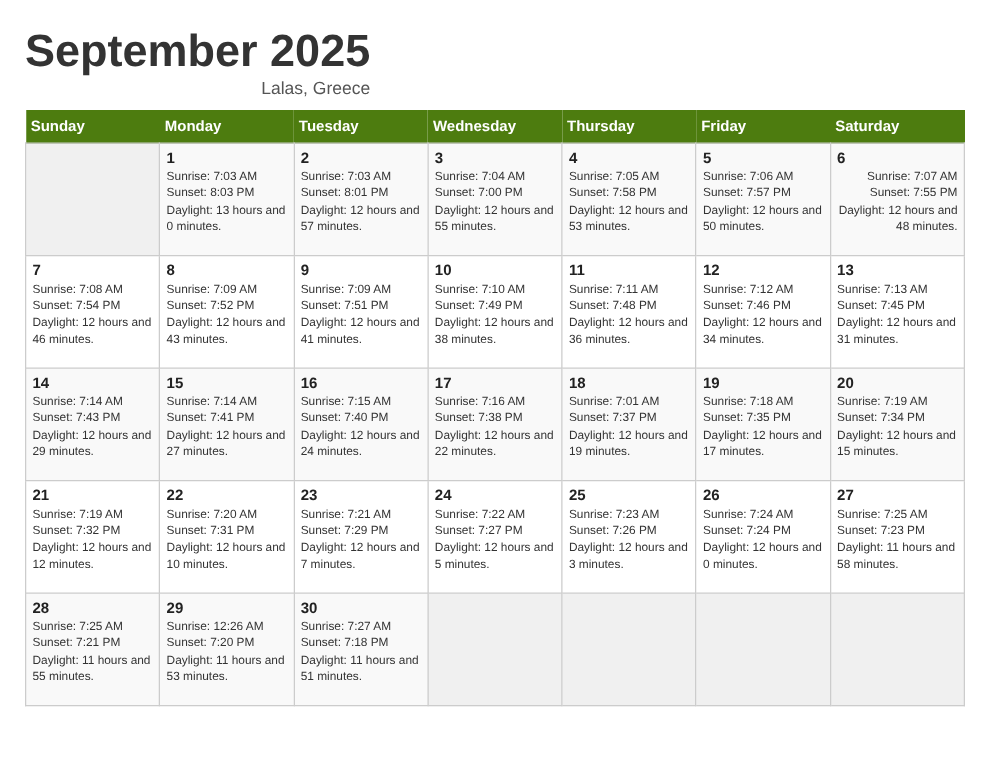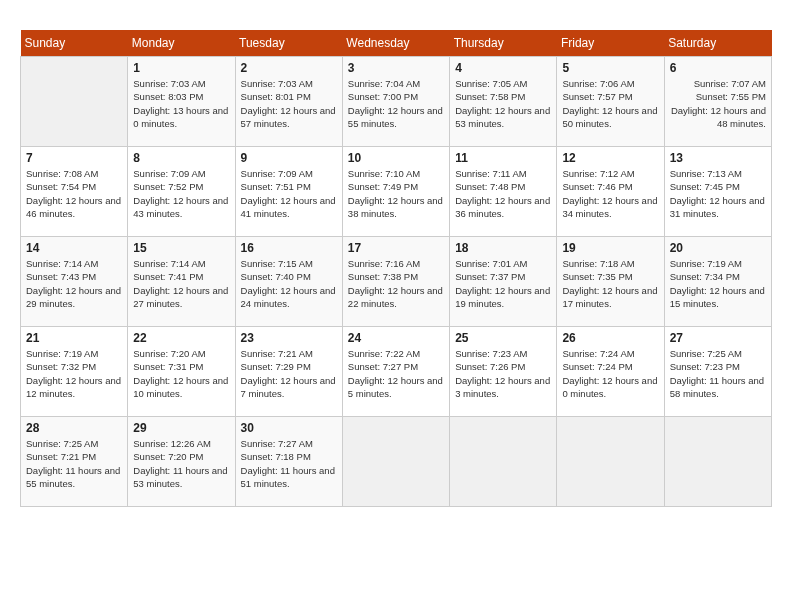--- a/index.html
+++ b/index.html
@@ -45,26 +45,26 @@
     .location {
       font-size: 14px;
       color: #555;
     }
     table {
       width: 100%;
       border-collapse: collapse;
       font-size: 11px;
     }
     thead tr th {
-      background-color: #c2410c;
+      background-color: #4d7c0f;
       color: white;
       padding: 6px 4px;
       text-align: left;
       font-size: 12px;
-      font-weight: normal;
+      font-weight: bold;
     }
     tbody tr td {
       border: 1px solid #ccc;
       vertical-align: top;
       padding: 4px 5px;
       width: calc(100% / 7);
       min-height: 80px;
       height: 90px;
     }
     tbody tr:nth-child(odd) td {
@@ -86,20 +86,24 @@
       line-height: 1.4;
     }
     .empty-cell {
       background-color: #f0f0f0 !important;
     }
   </style>
 </head>
 <body>
 
 <div class="header">
+  <div class="title-block">
+    <div class="month-title">September 2025</div>
+    <div class="location">Lalas, Greece</div>
+  </div>
 </div>
 
 <table>
   <thead>
     <tr>
     <th>Sunday</th>
         <th>Monday</th>
         <th>Tuesday</th>
         <th>Wednesday</th>
         <th>Thursday</th>

